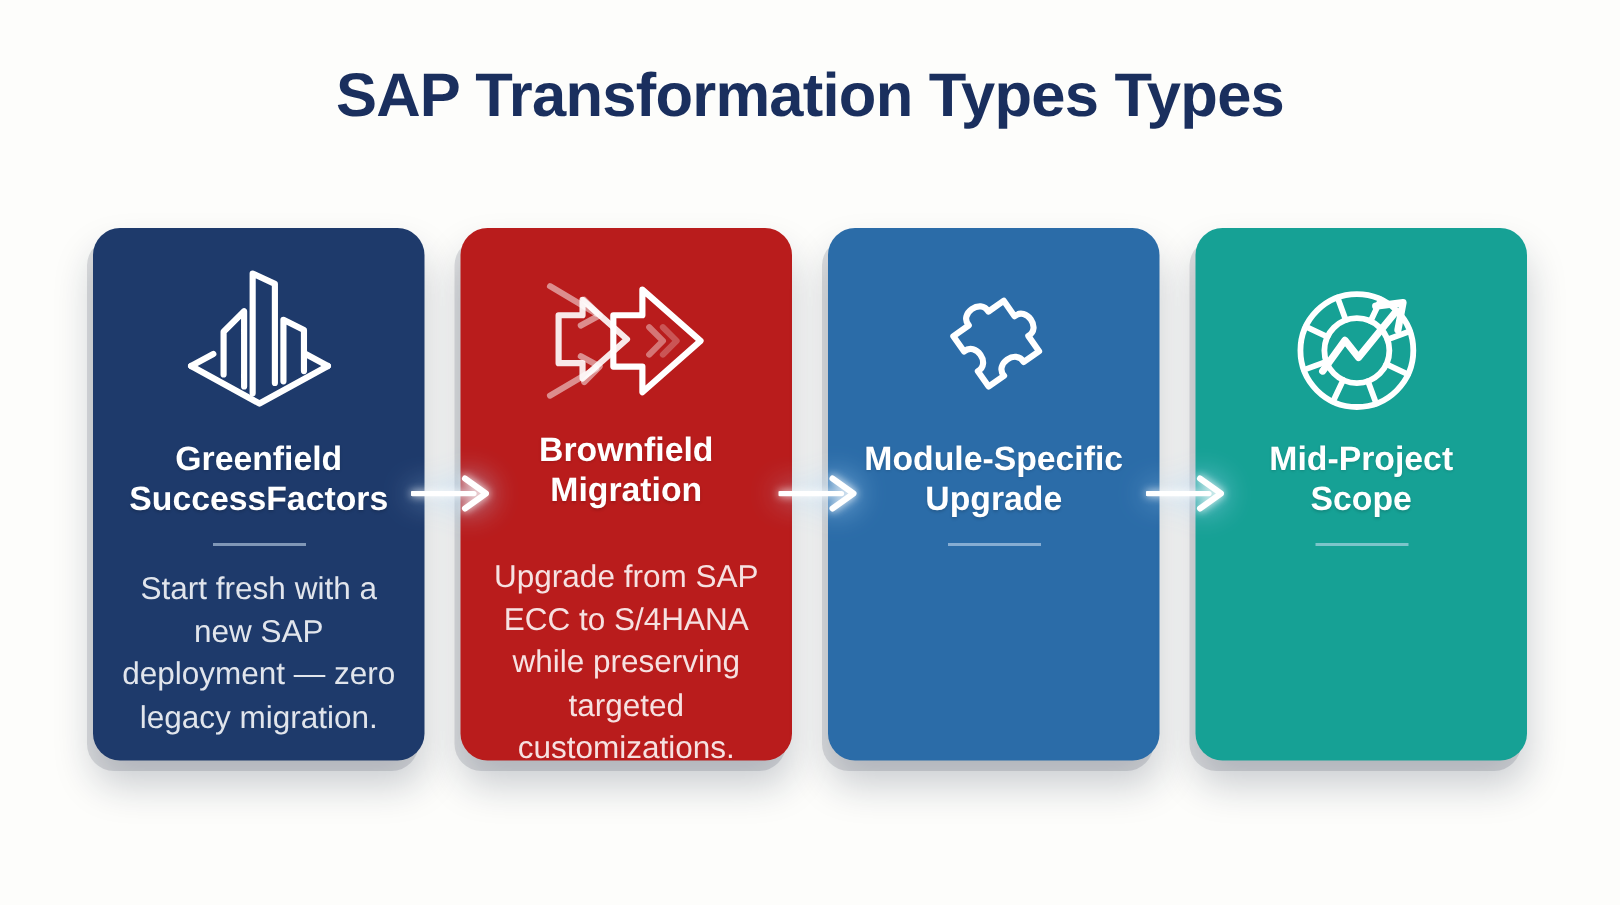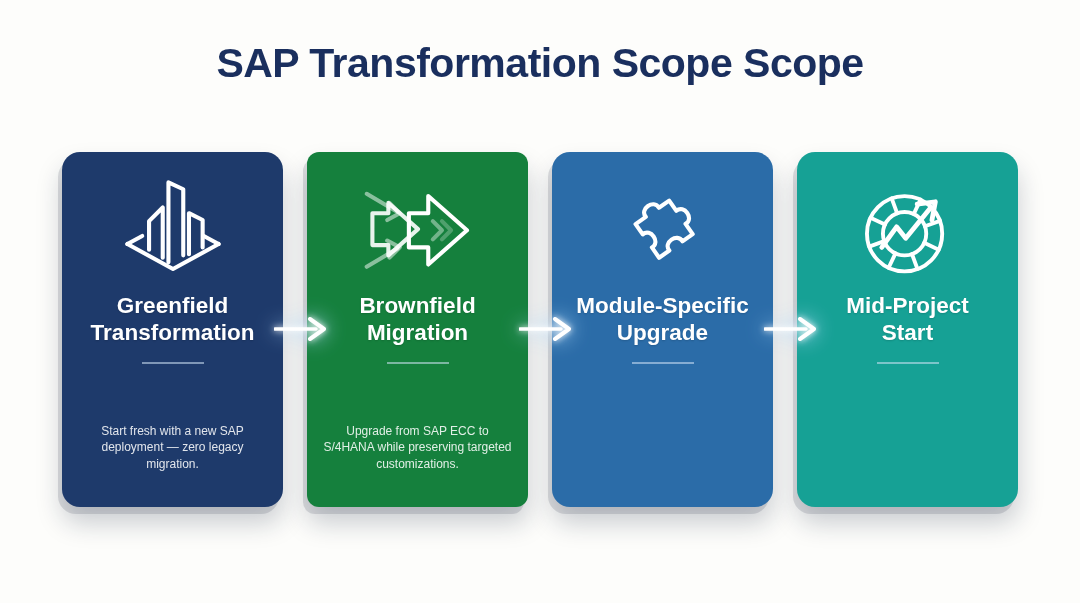--- a/index.html
+++ b/index.html
@@ -29,63 +29,62 @@
   .card-title{
     margin-top:4px;font-size:22.5px;font-weight:700;line-height:1.2;
     text-shadow:0 1px 2px rgba(0,0,0,0.15);
   }
   .card-title span{display:block;}
   .card-divider{
     width:62px;height:2px;background:rgba(210,228,245,0.55);
     border:none;margin:16px auto 15px auto;
   }
   .card-desc{
-    font-size:12px;line-height:1.36;color:rgba(255,255,255,0.87);
+    font-size:21px;line-height:1.36;color:rgba(255,255,255,0.87);
     padding:0 14px;
-    margin-top:44px;
   }
   .connector{position:absolute;top:163px;width:56px;height:28px;z-index:5;pointer-events:none;}
   .connector svg{
     width:56px;height:28px;
     filter:drop-shadow(0 0 3px rgba(255,255,255,0.95)) drop-shadow(0 0 10px rgba(175,220,255,0.9));
   }
   .connector-1{left:212px;}
   .connector-2{left:457px;}
   .connector-3{left:702px;}
   .icon-stroke{fill:none;stroke:#ffffff;stroke-linecap:round;stroke-linejoin:round;}
 </style>
 </head>
 <body style="background: rgb(253, 253, 251);">
 
-<h1 class="page-title" style="color: rgb(26, 47, 94);">SAP Transformation Scope Scope</h1>
+<h1 class="page-title" style="color: rgb(26, 47, 94);">SAP Transformation Types Types</h1>
 
 <div class="cards-row">
 
   <div class="card" style="background: rgb(30, 58, 107);">
     <div class="card-icon">
       <svg viewBox="0 0 100 100">
         <g class="icon-stroke" stroke-width="3.6">
           <path d="M10 64 L50 86 L90 64"></path>
           <path d="M10 64 L23 57"></path>
           <path d="M90 64 L77 57"></path>
           <path d="M29 69 L29 44 L41 32 L41 76"></path>
           <path d="M46 80 L46 10 L59 16 L59 74"></path>
           <path d="M64 73 L64 37 L76 43 L76 67"></path>
         </g>
       </svg>
     </div>
     <div class="card-title">
       <span>Greenfield</span>
-      <span>Transformation</span>
+      <span>SuccessFactors</span>
     </div>
     <hr class="card-divider">
     <div class="card-desc">Start fresh with a new SAP deployment — zero legacy migration.</div>
   </div>
 
-  <div class="card" style="background: #15803d; border-radius: 12px;">
+  <div class="card" style="background: #b91c1c;">
     <div class="card-icon">
       <svg viewBox="0 0 100 100">
         <g class="icon-stroke" stroke-width="3.6">
           <path d="M5 20 L32 36" opacity="0.5"></path>
           <path d="M25 28 L34 37 L23 43" opacity="0.5"></path>
           <path d="M5 84 L32 68" opacity="0.5"></path>
           <path d="M23 61 L34 67 L25 76" opacity="0.5"></path>
           <path d="M10 37 L24 37 L24 28 L50 51 L24 74 L24 65 L10 65 Z" opacity="0.9"></path>
           <path d="M42 37 L59 37 L59 22 L93 52 L59 82 L59 67 L42 67 Z"></path>
           <path d="M63 44 L71 52 L63 60" opacity="0.4"></path>
@@ -130,21 +129,21 @@
           <path d="M40.5 37.1 L35.7 24.0"></path>
           <path d="M55.0 37.8 L61.0 25.1"></path>
           <path d="M64.9 48.5 L78.0 43.7"></path>
           <path d="M27 67 L40 49 L48 59 L70 32" stroke-width="4.2"></path>
           <path d="M58 29 L74 27 L71 43" stroke-width="4.2"></path>
         </g>
       </svg>
     </div>
     <div class="card-title">
       <span>Mid-Project</span>
-      <span>Start</span>
+      <span>Scope</span>
     </div>
     <hr class="card-divider">
   </div>
 
   <div class="connector connector-1">
     <svg viewBox="0 0 56 28">
       <g class="icon-stroke" stroke="#ffffff">
         <line x1="1" y1="14" x2="42" y2="14" stroke-width="3.5"></line>
         <path d="M36 4 L50 14 L36 24" stroke-width="4"></path>
       </g>

